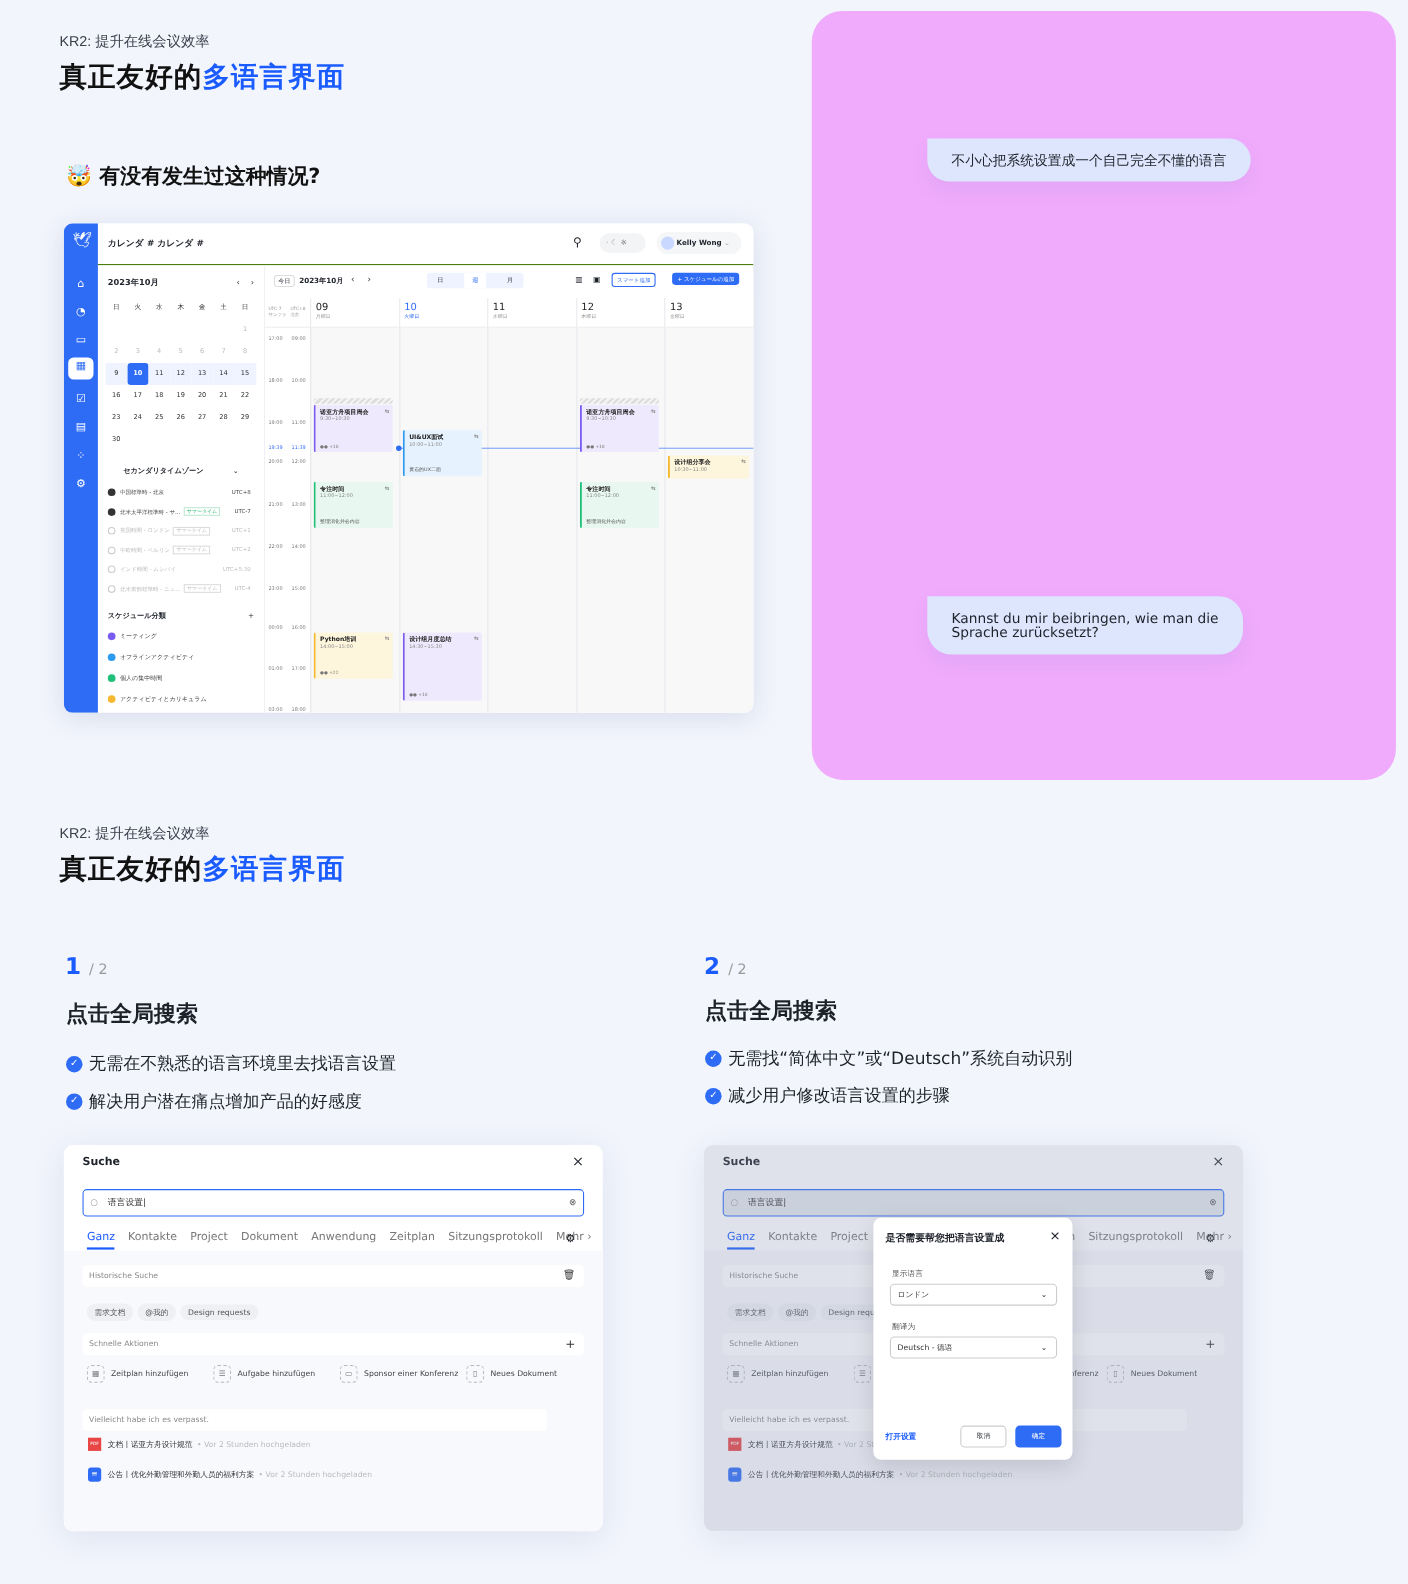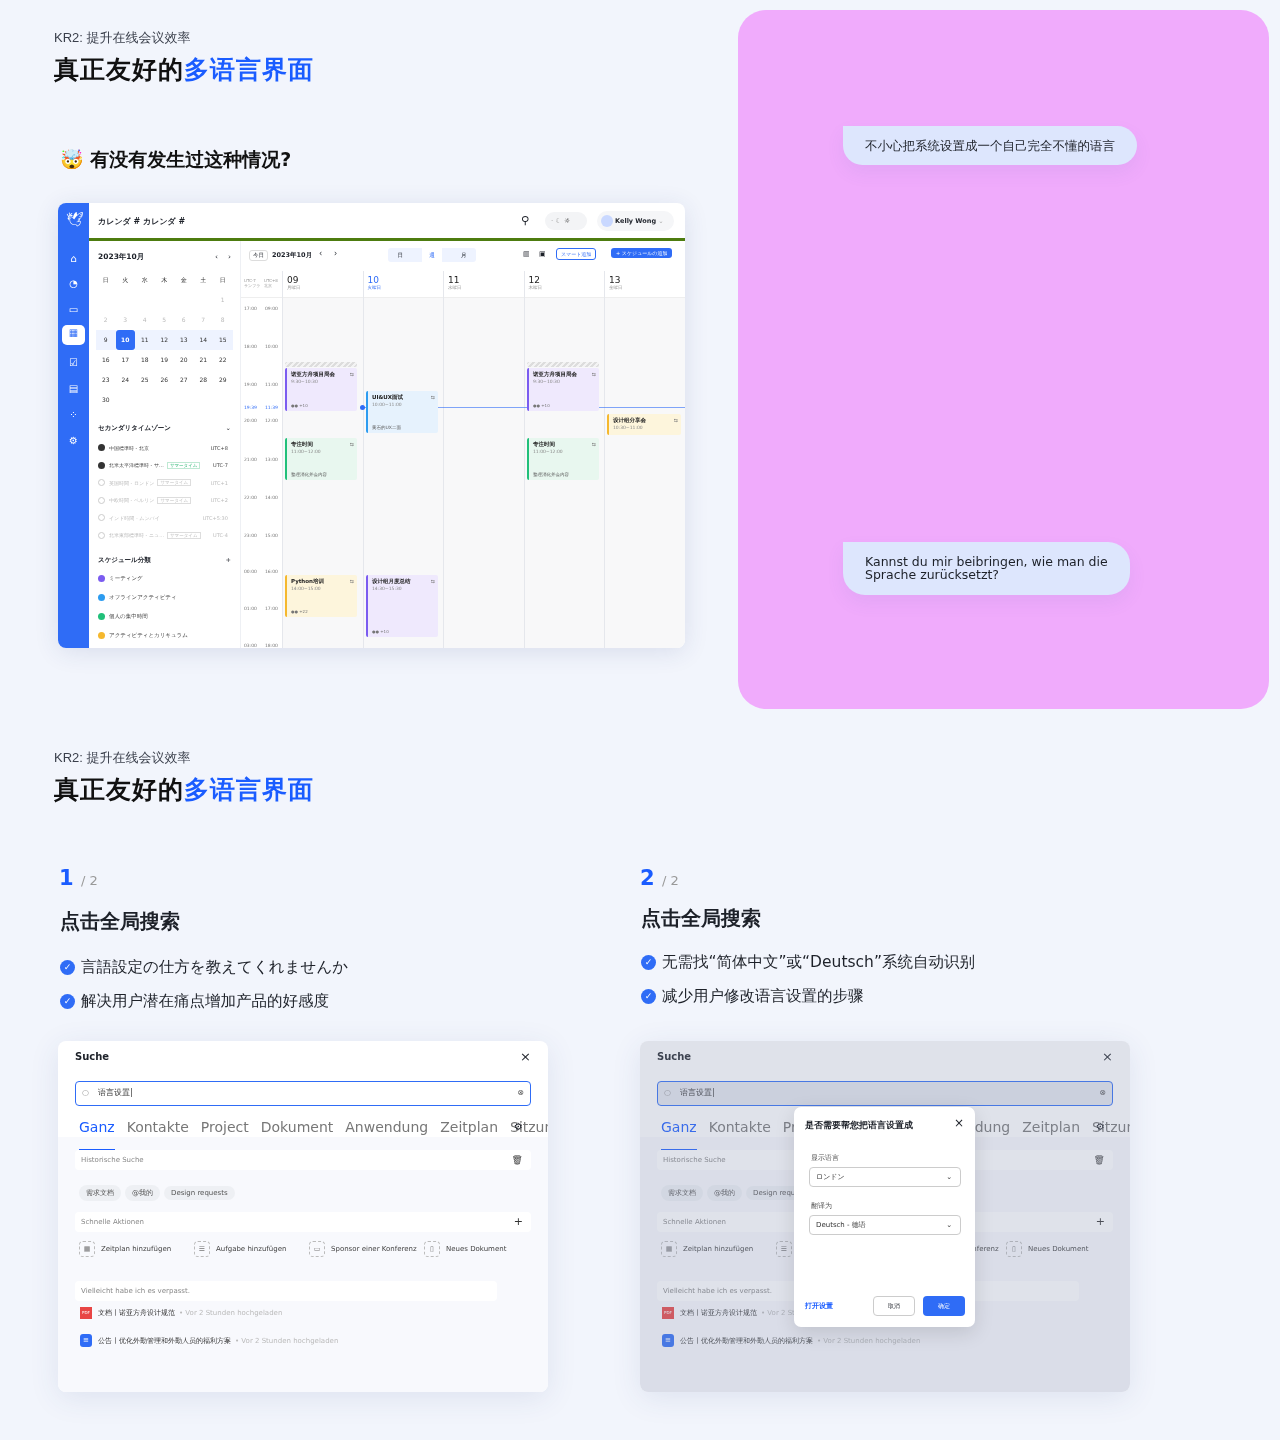--- a/index.html
+++ b/index.html
@@ -7,21 +7,21 @@
 .abs{position:absolute}
 .kr{font-size:13px;color:#3a3f4b;font-family:"Liberation Sans","DejaVu Sans",sans-serif}
 .title{font-size:25px;font-weight:bold;color:#111;letter-spacing:1px}
 .title .hl{color:#1a5cff}
 .q{font-size:19px;font-weight:bold;color:#111}
 
 .cal{left:58px;top:203px;width:627px;height:445px;background:#fff;border-radius:8px;box-shadow:0 4px 24px rgba(40,60,120,.12);overflow:hidden}
 .rail{position:absolute;left:0;top:0;width:31px;height:100%;background:#2f6cf6}
 .rail .ic{position:absolute;left:8px;width:15px;height:15px;color:#fff;font-size:10px;text-align:center;line-height:15px}
 .rail .ic.act{left:4px;width:23px;height:20px;background:#fff;border-radius:5px;color:#2f6cf6}
-.calhead{position:absolute;left:31px;top:0;right:0;height:38px;border-bottom:3px solid #4d7c0f}
+.calhead{position:absolute;left:31px;top:0;right:0;height:38px;border-bottom:1px solid #4d7c0f}
 .mini{position:absolute;left:31px;top:38px;width:152px;bottom:0;border-right:1px solid #eef0f4;font-size:6px}
 .mgrid{display:grid;grid-template-columns:repeat(7,19.5px);row-gap:0;margin-left:7px}
 .mgrid span{height:20px;line-height:20px;text-align:center;font-size:6px;color:#333}
 .mgrid .g{color:#bbb}
 .mgrid .sel{background:#2f6cf6;color:#fff;border-radius:3px;font-weight:bold}
 .mgrid .wk{background:#eef3ff}
 .tz{display:flex;align-items:center;height:17.5px;font-size:5px;color:#444;padding-left:9px}
 .tz .dot{width:7px;height:7px;border-radius:50%;background:#333;margin-right:4px}
 .tz.off{color:#bbb}
 .tz.off .dot{background:#fff;border:1px solid #ccc}
@@ -45,21 +45,21 @@
 .bub.two{height:53px;line-height:13px;padding-top:13px}
 
 .stepn{font-size:21px;color:#1a5cff;font-weight:bold}
 .stepn small{font-size:13px;color:#999;font-weight:normal}
 .sh{font-size:20px;font-weight:bold;color:#1d2129}
 .bl{display:flex;align-items:center;font-size:15.5px;color:#1d2129}
 .chk{width:15px;height:15px;border-radius:50%;background:#2f6cf6;color:#fff;font-size:9px;line-height:15px;text-align:center;margin-right:6px}
 .srch{width:490px;height:351px;background:#fff;border-radius:8px;box-shadow:0 6px 30px rgba(50,70,130,.10);overflow:hidden}
 .srch .bot{position:absolute;left:0;right:0;top:96px;bottom:0;background:#f8f9fd}
 .sin{position:absolute;left:17px;top:40px;width:456px;height:25px;border:1.5px solid #2f6cf6;border-radius:4px;font-size:8px;line-height:22px;padding-left:22px;color:#333}
-.tabs{position:absolute;left:21px;top:78px;display:flex;gap:12px;font-size:14px;color:#777}
+.tabs{position:absolute;left:21px;top:78px;display:flex;gap:12px;font-size:10px;color:#777}
 .tabs .a{color:#1a5cff;border-bottom:2px solid #1a5cff;padding-bottom:4px}
 .secb{position:absolute;left:17px;width:456px;height:20px;background:#fff;border-radius:4px;font-size:7px;color:#888;line-height:20px;padding-left:6px}
 .chip{display:inline-block;background:#eef0f4;border-radius:10px;font-size:7px;color:#555;padding:3px 7px;margin-right:4px}
 .qa{position:absolute;top:200px;display:flex;align-items:center;font-size:7px;color:#444}
 .qa .box{width:16px;height:16px;border:1px dashed #bbb;border-radius:4px;margin-right:6px;font-size:7px;text-align:center;line-height:14px;color:#777}
 .rec{position:absolute;left:22px;display:flex;align-items:center;font-size:7px;color:#333}
 .rec .meta{color:#bbb;margin-left:4px}
 .dim{position:absolute;inset:0;background:rgba(140,150,180,.28)}
 .modal{position:absolute;left:154px;top:66px;width:181px;height:220px;background:#fff;border-radius:7px;box-shadow:0 6px 20px rgba(0,0,0,.12);font-size:7px}
 .sel-box{position:absolute;left:15px;width:152px;height:20px;border:1px solid #ccc;border-radius:4px;font-size:7px;line-height:18px;padding-left:6px;color:#333}
@@ -139,21 +139,21 @@
         <span>28</span>
         <span>29</span>
         <span>30</span>
         <span></span>
         <span></span>
         <span></span>
         <span></span>
         <span></span>
         <span></span>
       </div>
-    <div style="display:flex;padding:14px 9px 6px;font-size:6.5px;font-weight:bold">
+    <div style="display:flex;padding:14px 23px 6px;font-size:6.5px;font-weight:bold">
         <span>セカンダリタイムゾーン</span>
         <span style="margin-left:auto;font-weight:normal">⌄</span>
       </div>
     <div id="tzlist">
         <div class="tz">
           <span class="dot"></span>
           <span>中国標準時 - 北京</span>
           <span class="utc">UTC+8</span>
         </div>
         <div class="tz">
@@ -316,21 +316,21 @@
 Sprache zurücksetzt?</div>
 </div>
 
 <div class="abs kr" style="left:54px;top:749px">KR2: 提升在线会议效率</div>
 <div class="abs title" style="left:54px;top:773px"><span>真正友好的</span><span class="hl">多语言界面</span></div>
 
 <div class="abs stepn" style="left:59px;top:866px"><span>1</span> <small>/ 2</small></div>
 <div class="abs sh" style="left:60px;top:908px">点击全局搜索</div>
 <div class="abs bl" style="left:60px;top:957px">
     <span class="chk">✓</span>
-    <span>言語設定の仕方を教えてくれませんか</span>
+    <span>无需在不熟悉的语言环境里去找语言设置</span>
   </div>
 <div class="abs bl" style="left:60px;top:991px">
     <span class="chk">✓</span>
     <span>解决用户潜在痛点增加产品的好感度</span>
   </div>
 
 <div class="abs stepn" style="left:640px;top:866px"><span>2</span> <small>/ 2</small></div>
 <div class="abs sh" style="left:641px;top:905px">点击全局搜索</div>
 <div class="abs bl" style="left:641px;top:952px">
     <span class="chk">✓</span>

